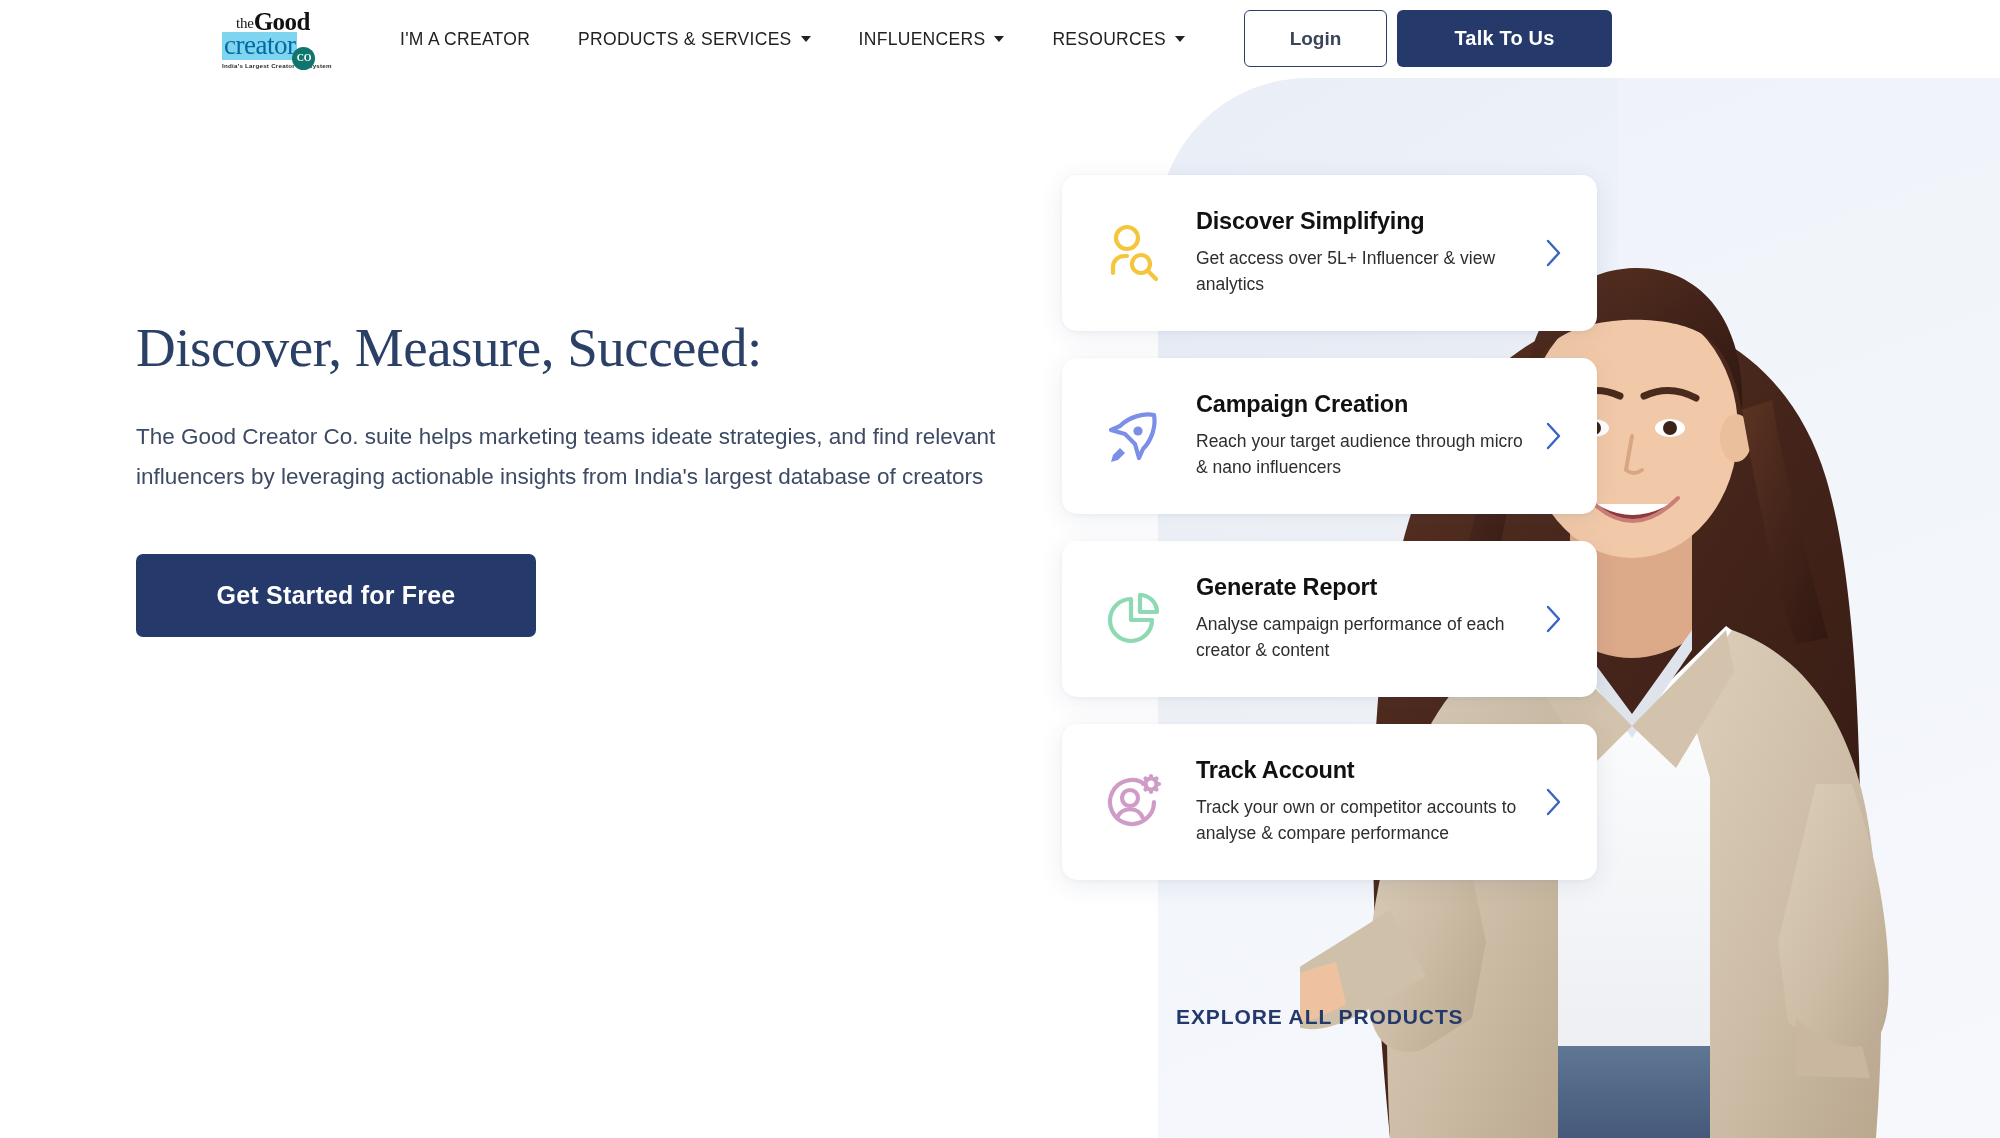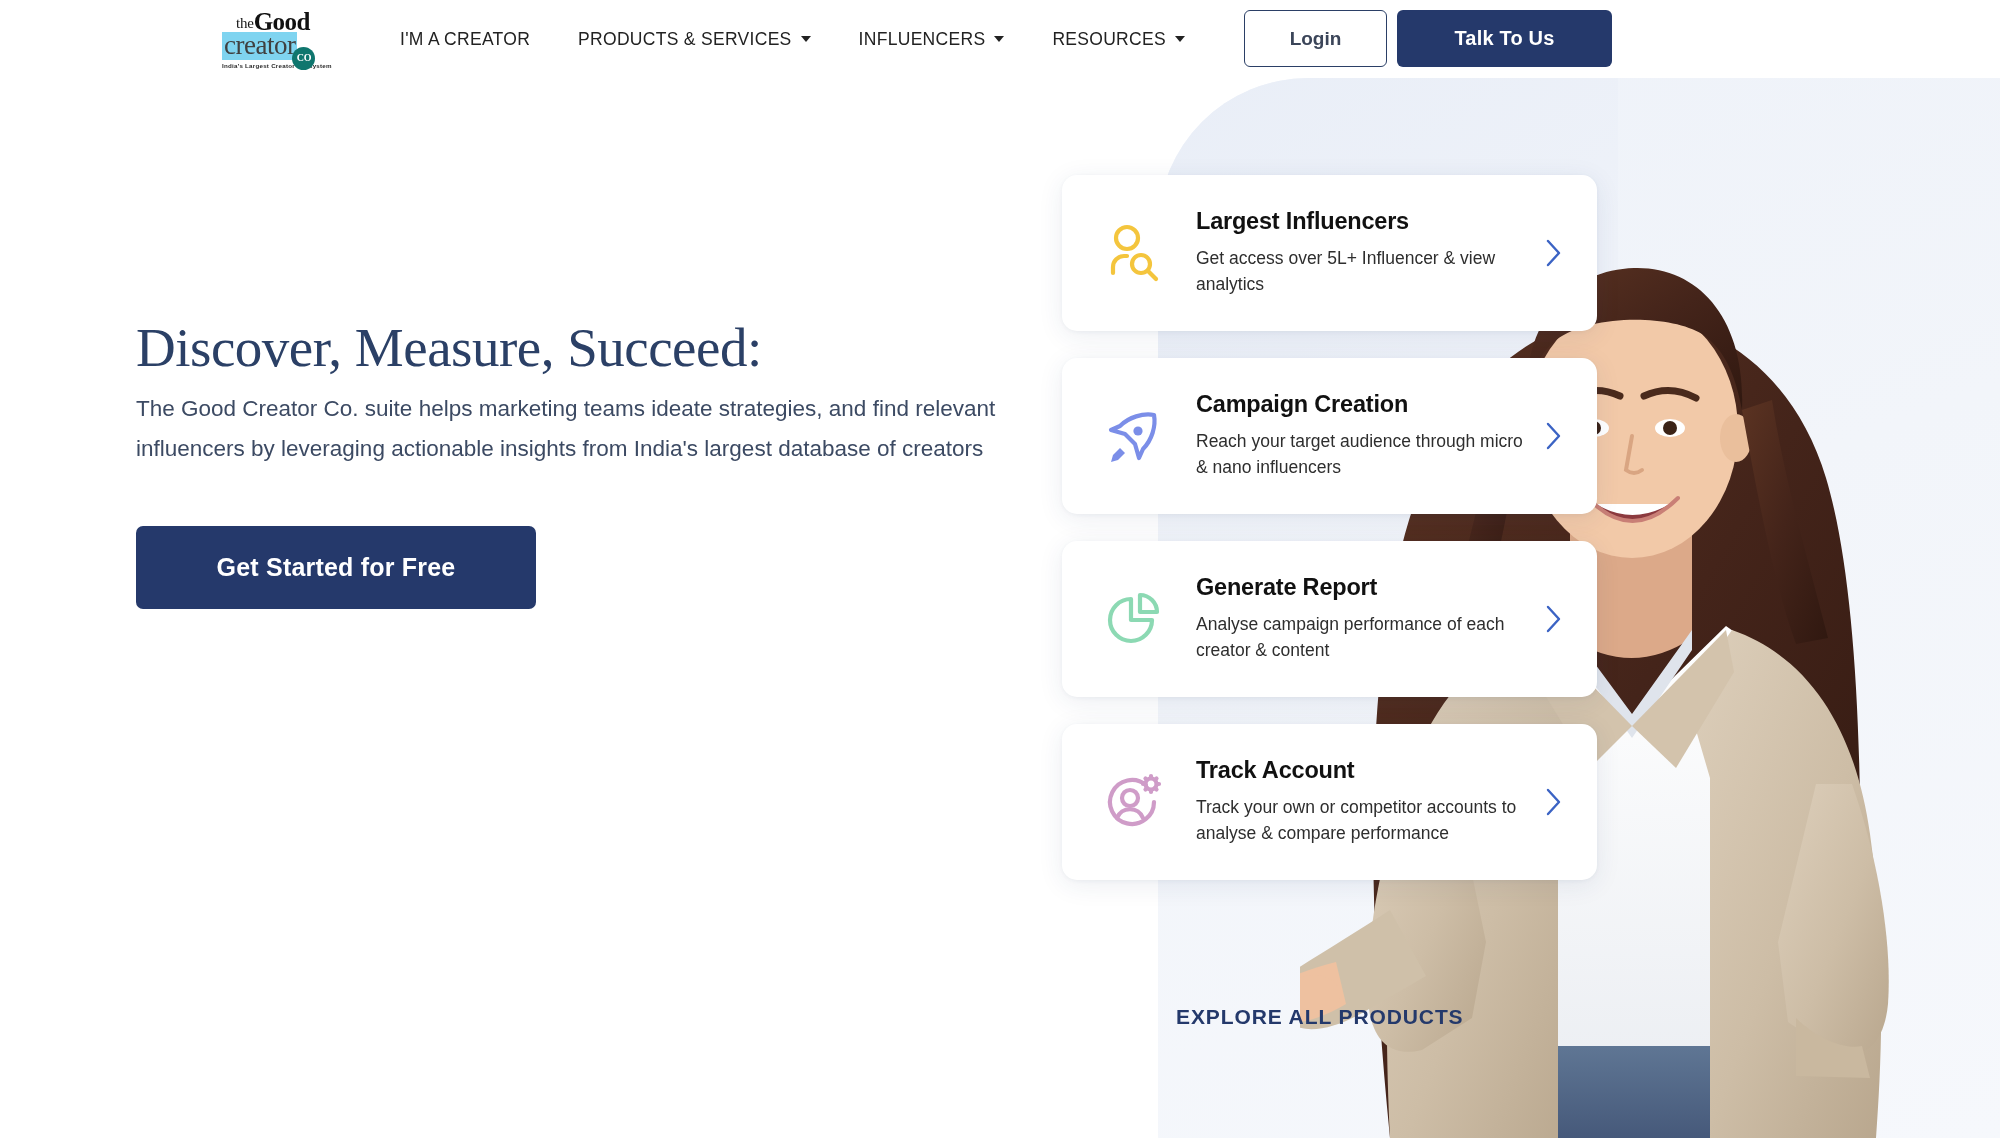--- a/index.html
+++ b/index.html
@@ -61,21 +61,21 @@
   .logo-row1{ height:22px; line-height:22px; white-space:nowrap; padding-left:14px;}
   .logo-row2{
     background:#7fd4f0;
     display:inline-block;
     padding:0 2px 0 2px;
     position:relative;
     line-height:1;
   }
   .logo-creator{
     font-family:"Liberation Serif", serif;
-    font-size:27px; font-weight:400; color:#404040;
+    font-size:27px; font-weight:400; color:#0369a1;
     letter-spacing:-0.5px;
     line-height:1.02;
     display:inline-block;
   }
   .logo-co{
     position:absolute; right:-18px; bottom:-10px;
     width:23px; height:23px; border-radius:50%;
     background:#0f766e; color:#fff;
     font-family:"Liberation Serif", serif;
     font-size:10px; font-weight:700;
@@ -155,21 +155,21 @@
   .hero-title{
     font-family:"Liberation Serif", serif;
     font-size:68px;
     font-weight:700;
     color:#22396b;
     line-height:1.18;
     letter-spacing:-1px;
     max-width:810px;
   }
   .hero-sub{
-    margin-top:12px;
+    margin-top:40px;
     font-size:22.5px;
     line-height:1.78;
     color:#3c4a63;
     max-width:880px;
     font-weight:400;
   }
   .hero-cta{
     margin-top:57px;
     width:400px; height:83px;
     background:#25396b;
@@ -392,21 +392,21 @@
     <div class="card">
       <div class="card-icon">
         <svg width="60" height="60" viewBox="0 0 60 60" fill="none" stroke="#f4c53d" stroke-width="4.2" stroke-linecap="round" stroke-linejoin="round">
           <circle cx="24" cy="15" r="11"></circle>
           <path d="M10 50 V44 a11 11 0 0 1 11-11 h3"></path>
           <circle cx="38" cy="41" r="9"></circle>
           <path d="M45 48 L53 56"></path>
         </svg>
       </div>
       <div class="card-body">
-        <div class="card-title">Largest Influencers</div>
+        <div class="card-title">Discover Simplifying</div>
         <div class="card-desc">Get access over 5L+ Influencer &amp; view analytics</div>
       </div>
       <div class="card-arrow">
         <svg width="17" height="30" viewBox="0 0 17 30" fill="none" stroke="#3b63c4" stroke-width="2.4" stroke-linecap="round" stroke-linejoin="round">
           <path d="M3 3 L14 15 L3 27"></path>
         </svg>
       </div>
     </div>
 
     <div class="card">

